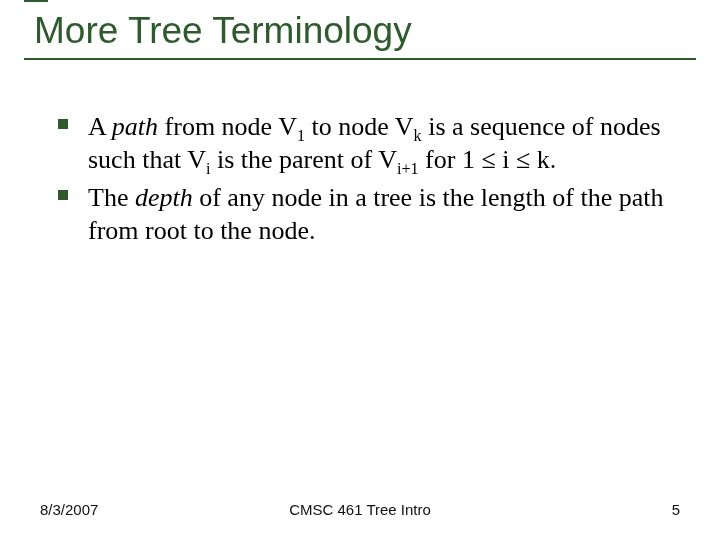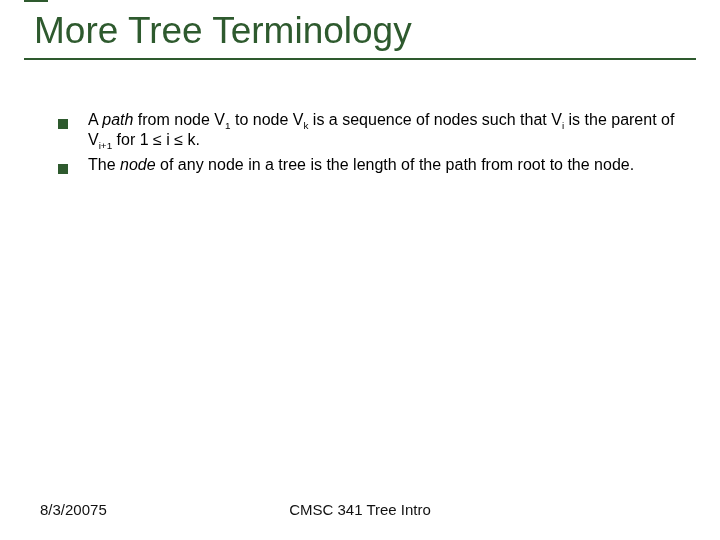--- a/index.html
+++ b/index.html
@@ -33,44 +33,45 @@
     letter-spacing: 0px;
   }
   .body {
     padding: 50px 36px 0 58px;
   }
   .bullets {
     list-style: none;
   }
   .bullets li {
     position: relative;
-    font-size: 16px;
+    font-size: 26px;
     line-height: 1.28;
     color: #000;
     margin-bottom: 4px;
     padding-left: 30px;
+    font-family: Liberation Serif, serif;
   }
   .bullets li::before {
     content: "";
     position: absolute;
     left: 0;
     top: 9px;
     width: 10px;
     height: 10px;
     background: #2e5a2e;
   }
   .sub { font-size: 0.62em; vertical-align: sub; line-height: 0; }
   .it { font-style: italic; }
   .footer {
     position: absolute;
     left: 0;
     right: 0;
     bottom: 22px;
     display: flex;
-    justify-content: flex-start;
+    justify-content: space-between;
     align-items: baseline;
     padding: 0 40px;
     font-size: 15px;
     color: #111;
   }
   .footer .center {
     position: absolute;
     left: 50%;
     transform: translateX(-50%);
     font-weight: 400;
@@ -80,22 +81,22 @@
 <body>
 
 <div class="slide">
   <div class="title-wrap">
     <h1 class="title">More Tree Terminology</h1>
   </div>
 
   <div class="body">
     <ul class="bullets">
       <li>A <span class="it">path</span> from node V<span class="sub">1</span> to node V<span class="sub">k</span> is a sequence of nodes such that V<span class="sub">i</span> is the parent of V<span class="sub">i+1</span> for 1 ≤ i ≤ k.</li>
-      <li>The <span class="it">node</span> of any node in a tree is the length of the path from root to the node.</li>
+      <li>The <span class="it">depth</span> of any node in a tree is the length of the path from root to the node.</li>
     </ul>
   </div>
 
   <div class="footer">
     <span>8/3/2007</span>
-    <span class="center">CMSC 341 Tree Intro</span>
+    <span class="center">CMSC 461 Tree Intro</span>
     <span>5</span>
   </div>
 </div>
 
 </body></html>

